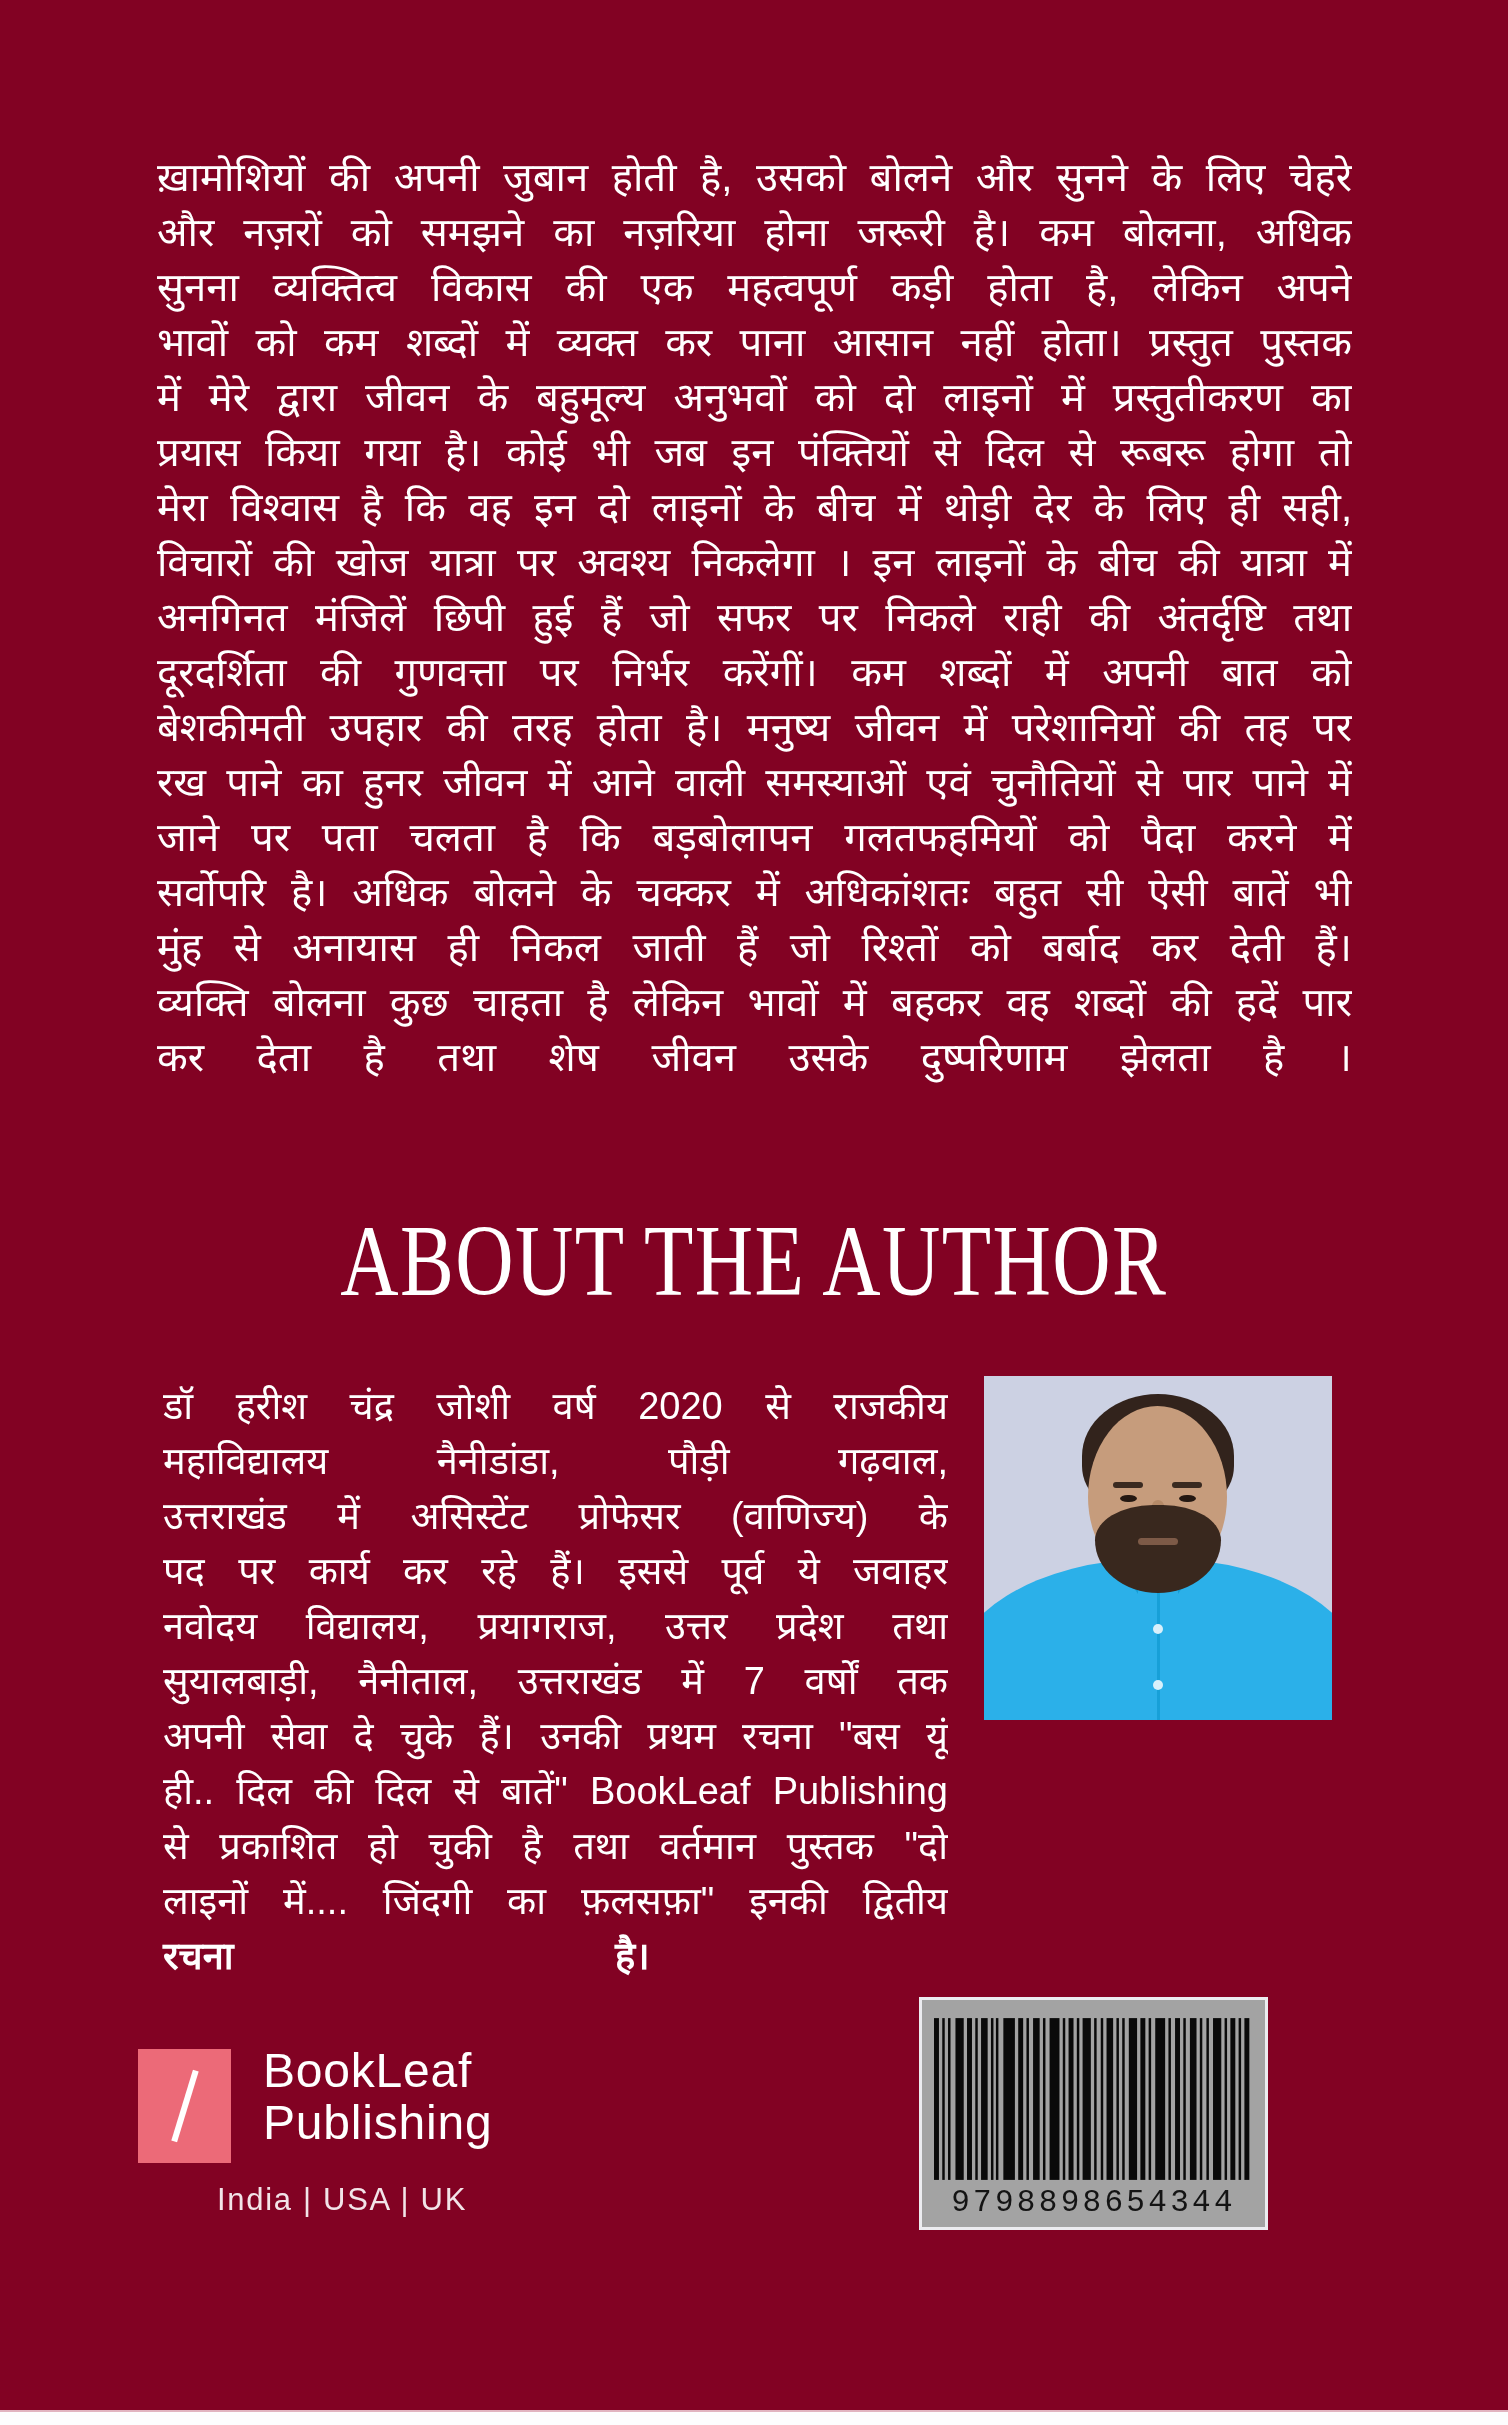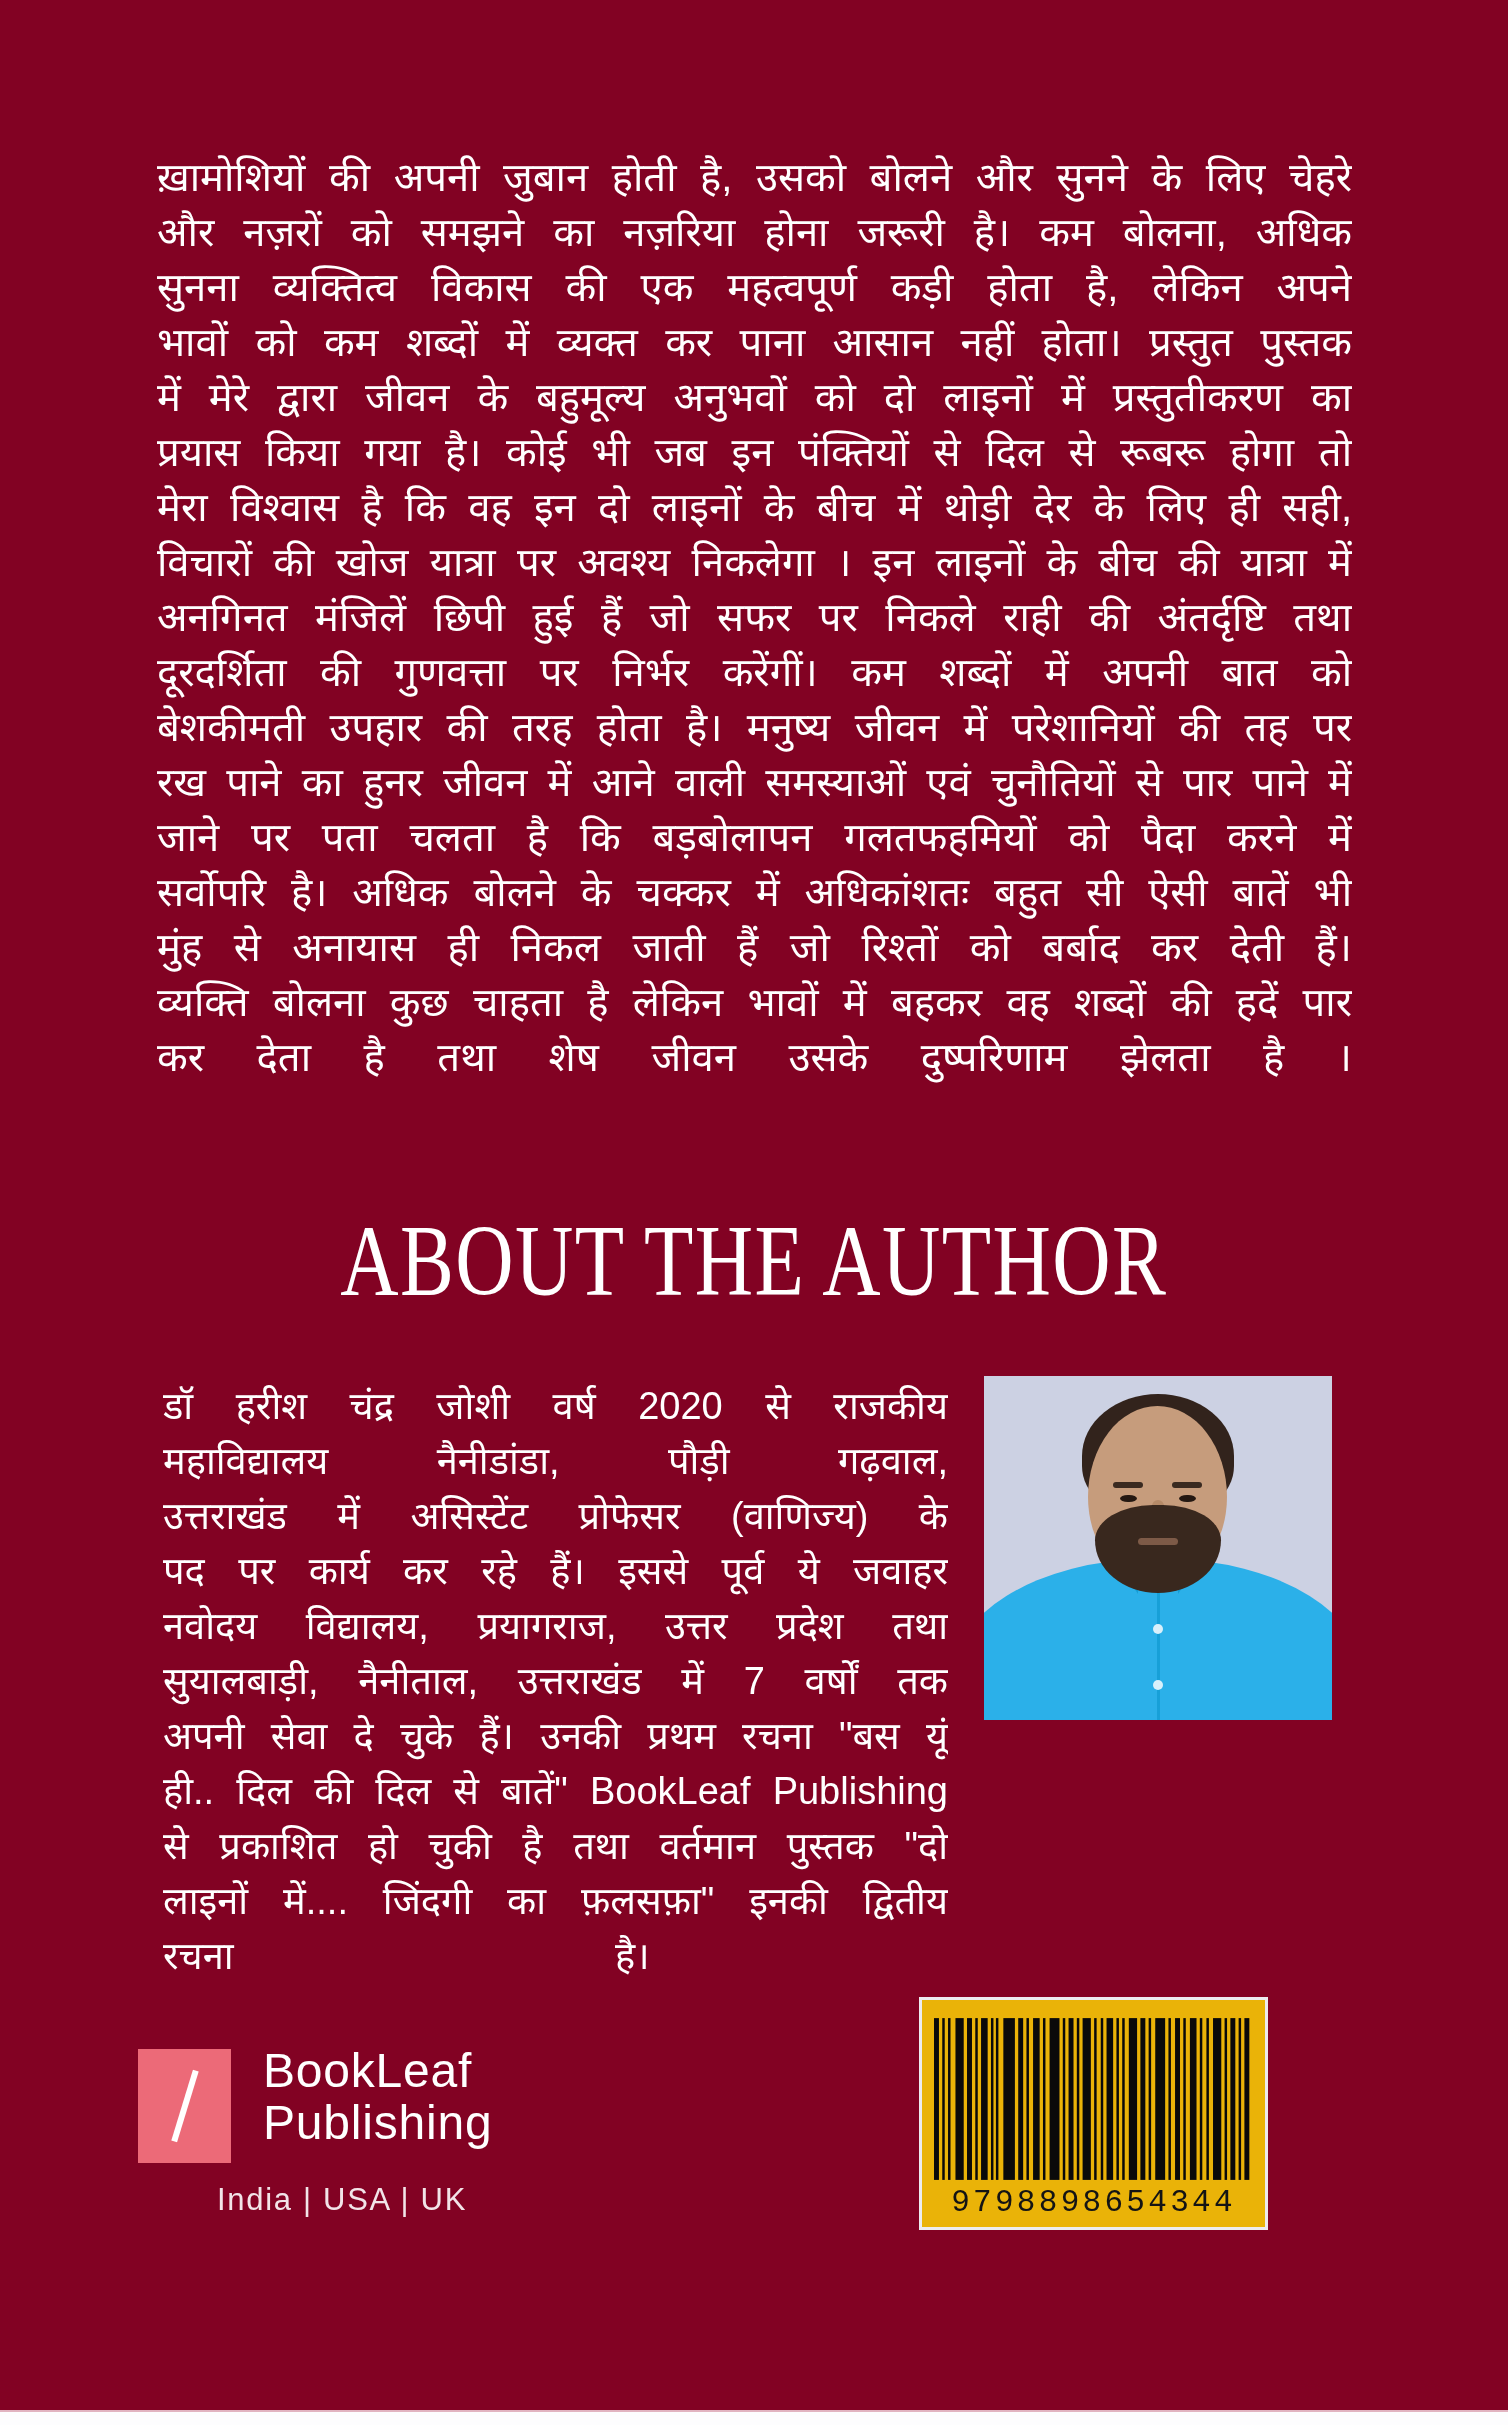--- a/index.html
+++ b/index.html
@@ -33,21 +33,21 @@
     white-space:nowrap;
   }
   
   .bio{
     position:absolute;left:163px;top:1379px;width:785px;
     color:#ffffff;
   }
   .bio .jline{font-size:38px;line-height:55px;}
   .bio-last{
     display:flex;justify-content:space-between;
-    width:62%;font-size:38px;line-height:55px;
+    width:62%;font-size:38px;line-height:55px;font-weight:bold;
   }
   
   .photo{
     position:absolute;left:984px;top:1376px;width:348px;height:344px;
     background:#ccd1e3;overflow:hidden;
   }
   .photo *{position:absolute;}
   .shirt{
     left:-37px;right:-37px;bottom:-8.3px;height:169px;
     background:#2bb0e9;
@@ -94,21 +94,21 @@
     position:absolute;left:255px;top:2045px;color:#ffffff;
     font-size:48px;line-height:52px;font-weight:400;letter-spacing:0.8px;margin-left:8px;
   }
   .regions{
     position:absolute;left:217px;top:2182px;color:#f2e4e8;
     font-size:31px;letter-spacing:1.7px;
   }
   
   .barcode{
     position:absolute;left:919px;top:1997px;width:349px;height:233px;
-    background:#eab308;border:3.3px solid #ececf0;box-sizing:border-box;
+    background:#a3a3a3;border:3.3px solid #ececf0;box-sizing:border-box;
   }
   .bars{position:absolute;left:12.4px;top:18px;}
   .barcode-number{
     position:absolute;left:0;right:0;top:185px;text-align:center;
     font-family:"Liberation Mono",monospace;font-size:31px;color:#141414;
     letter-spacing:3.3px;
   }
   
   .bottom-strip{
     position:absolute;left:0;right:0;bottom:0;height:14px;

